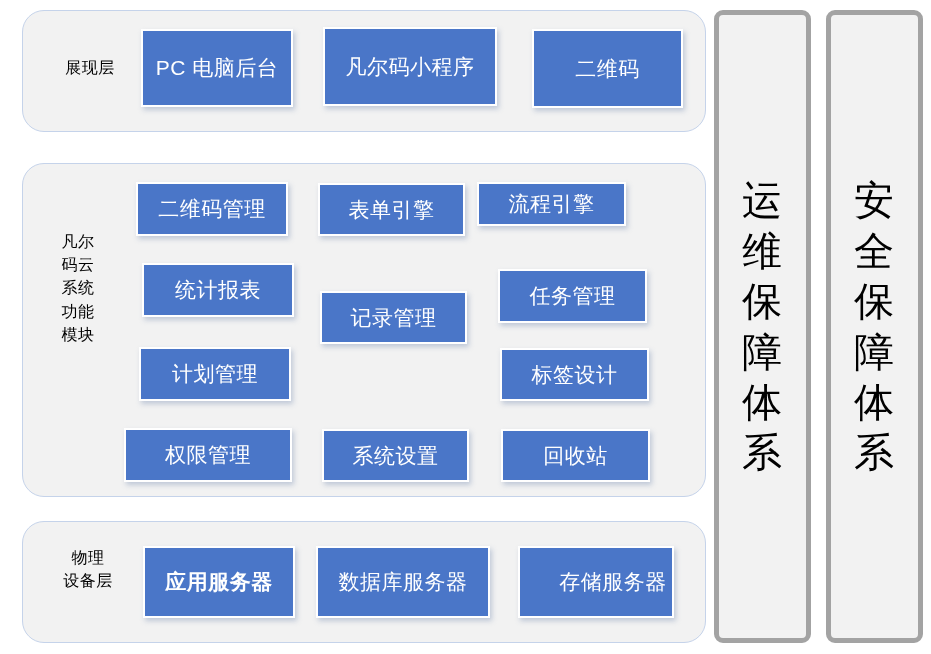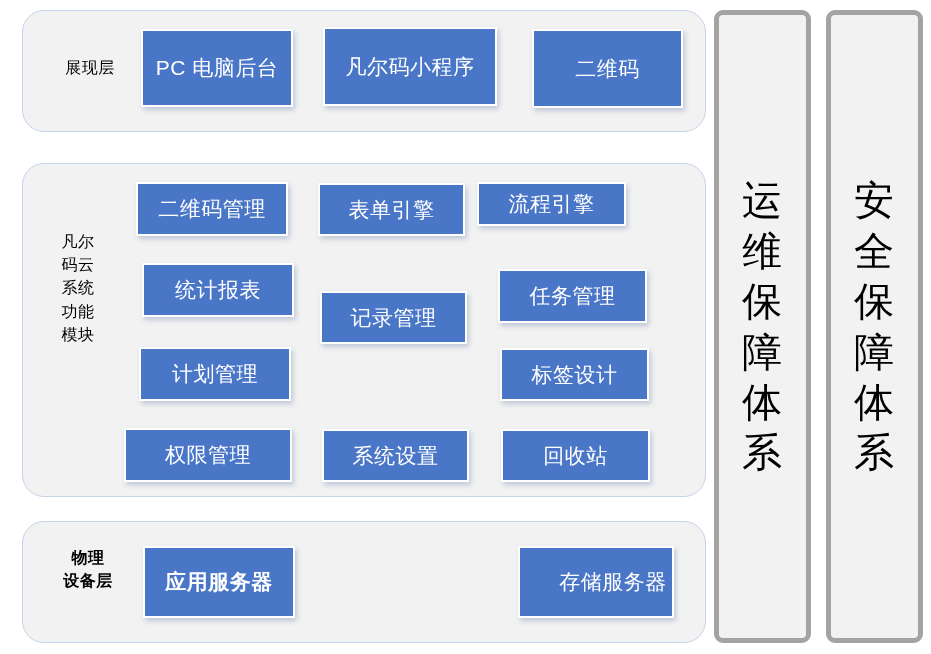--- a/index.html
+++ b/index.html
@@ -111,24 +111,25 @@
 
   <div class="box" style="left:139px; top:347px; width:152px; height:54px;">计划管理</div>
   <div class="box" style="left:500px; top:348px; width:149px; height:53px;">标签设计</div>
 
   <div class="box" style="left:124px; top:428px; width:168px; height:54px;text-align:center;">权限管理</div>
   <div class="box" style="left:322px; top:429px; width:147px; height:53px;">系统设置</div>
   <div class="box" style="left:501px; top:429px; width:149px; height:53px;">回收站</div>
 
   <div class="panel" style="left:22px; top:521px; width:684px; height:122px;"></div>
 
-  <div class="layer-label" style="left:42px; top:546px; width:92px;font-weight:bold;">物理
+  <div class="layer-label" style="left:42px; top:546px; width:92px;">物理
 设备层</div>
 
   <div class="box" style="left:143px; top:546px; width:152px; height:72px;font-weight:bold;">应用服务器</div>
+  <div class="box" style="left:316px; top:546px; width:174px; height:72px;">数据库服务器</div>
   <div class="box" style="left:518px; top:546px; width:156px; height:72px;padding-left:34px;">存储服务器</div>
 
   <div class="pillar" style="left:714px; top:10px; width:97px; height:633px;">
     <span class="pillar-text" style="width:46px;">运维保障体系</span>
   </div>
 
   <div class="pillar" style="left:826px; top:10px; width:97px; height:633px;">
     <span class="pillar-text" style="width:46px;">安全保障体系</span>
   </div>
 

